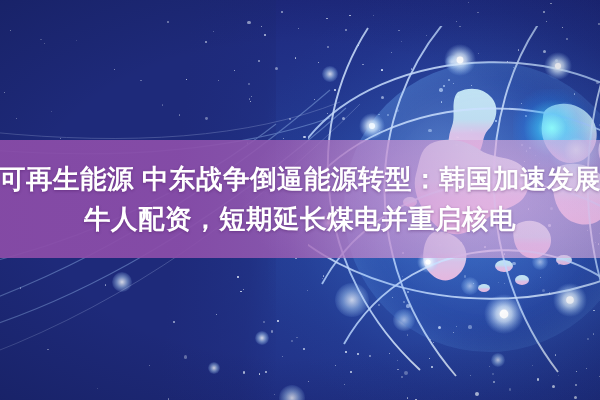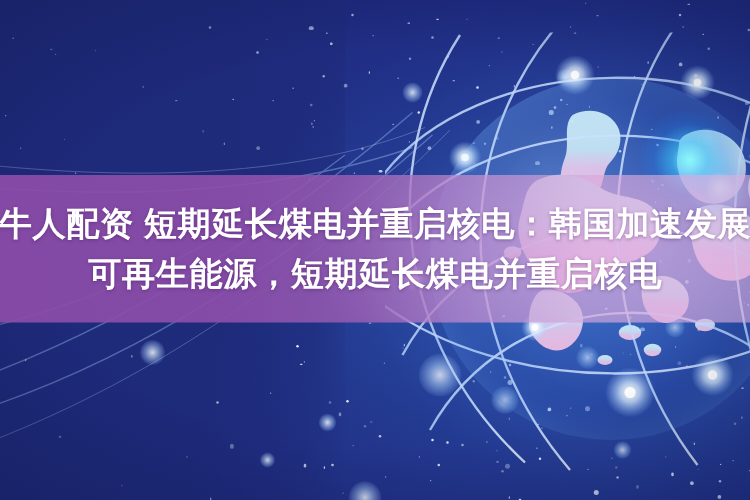--- a/index.html
+++ b/index.html
@@ -503,17 +503,17 @@
 
   <div class="cyanspot"></div>
   <div class="cyanspot2"></div>
 
   <div class="vignette"></div>
 
   <div class="band"></div>
   <div class="band-haze"></div>
 
   <div class="headline">
-    <div class="hl-line hl-line-1">牛人配资 短期延长煤电并重启核电：韩国加速发展</div>
-    <div class="hl-line hl-line-2">可再生能源，短期延长煤电并重启核电</div>
+    <div class="hl-line hl-line-1">可再生能源 中东战争倒逼能源转型：韩国加速发展</div>
+    <div class="hl-line hl-line-2">牛人配资，短期延长煤电并重启核电</div>
   </div>
 
 </div>
 
 </body></html>

